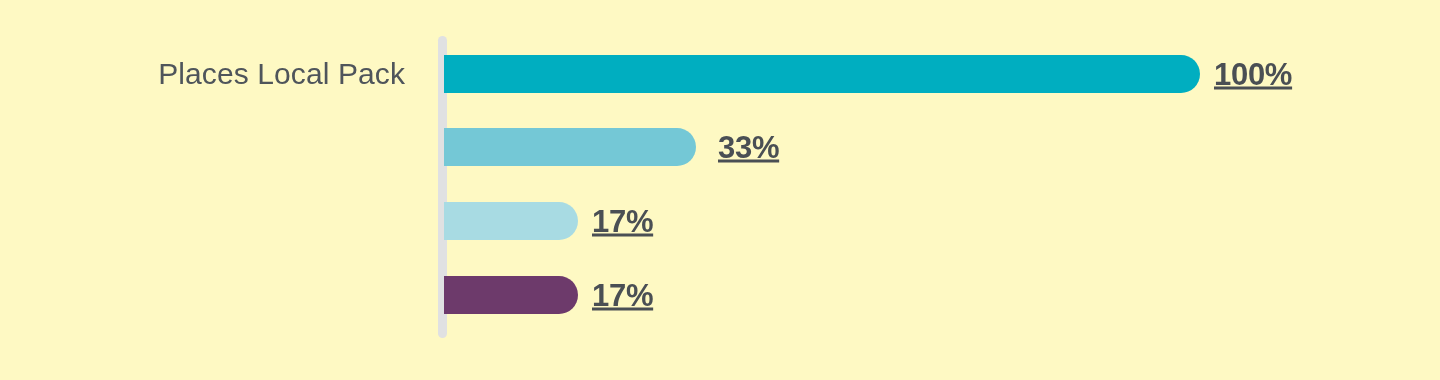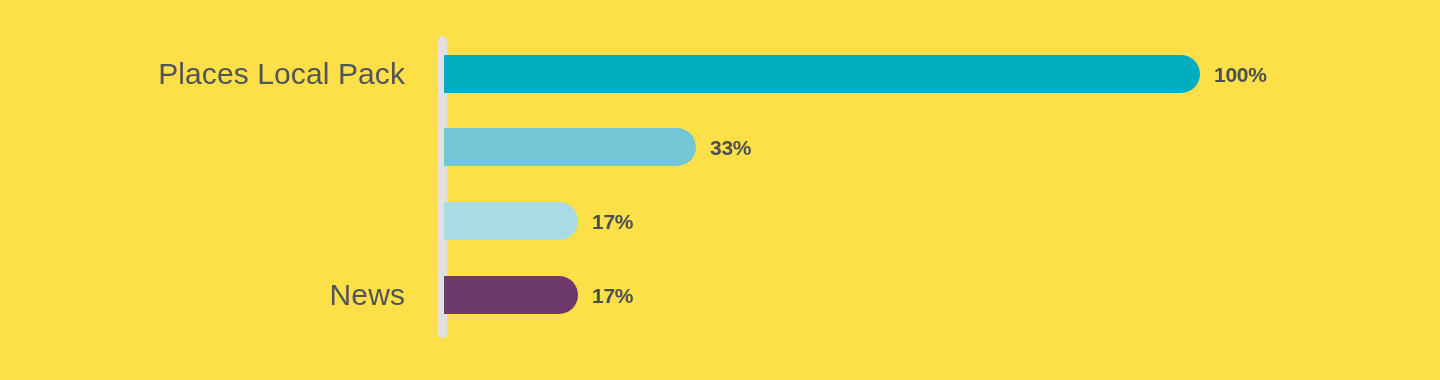--- a/index.html
+++ b/index.html
@@ -7,21 +7,21 @@
     padding: 0;
     background: #000000;
   }
   body {
     font-family: "Liberation Sans", sans-serif;
   }
   .chart-canvas {
     position: relative;
     width: 1440px;
     height: 380px;
-    background: #fde047;
+    background: #fef9c3;
     overflow: hidden;
   }
   .plot-area {
     position: absolute;
     left: 0;
     top: 0;
     width: 1440px;
     height: 380px;
   }
   
@@ -64,25 +64,26 @@
   .bar-fill {
     height: 38px;
     border-radius: 0 19px 19px 0;
   }
   .bar-value {
     position: absolute;
     top: 50%;
     transform: translateY(-50%);
     margin-left: 14px;
     color: #4a4f54;
-    font-size: 21px;
+    font-size: 31px;
     font-weight: 700;
     letter-spacing: -0.3px;
     white-space: nowrap;
     line-height: 1;
+    text-decoration: underline;
   }
 </style>
 </head>
 <body>
 
 <div class="chart-canvas">
   <div class="plot-area">
 
     <div class="axis-spine"></div>
 
@@ -90,33 +91,32 @@
       <div class="cat-label">Places Local Pack</div>
       <div class="bar-track">
         <div class="bar-fill" style="width:756px;background:#00aec0"></div>
         <span class="bar-value" style="left:756px">100%</span>
       </div>
     </div>
 
     <div class="bar-row" style="top:128px">
       <div class="bar-track">
         <div class="bar-fill" style="width:252px;background:#74c8d6"></div>
-        <span class="bar-value" style="left:252px">33%</span>
+        <span class="bar-value" style="left:260px">33%</span>
       </div>
     </div>
 
     <div class="bar-row" style="top:202px">
       <div class="bar-track">
         <div class="bar-fill" style="width:134px;background:#a8dbe3"></div>
         <span class="bar-value" style="left:134px">17%</span>
       </div>
     </div>
 
     <div class="bar-row" style="top:276px">
-      <div class="cat-label">News</div>
       <div class="bar-track">
         <div class="bar-fill" style="width:134px;background:#6d3a6b"></div>
         <span class="bar-value" style="left:134px">17%</span>
       </div>
     </div>
 
   </div>
 </div>
 
 </body></html>

